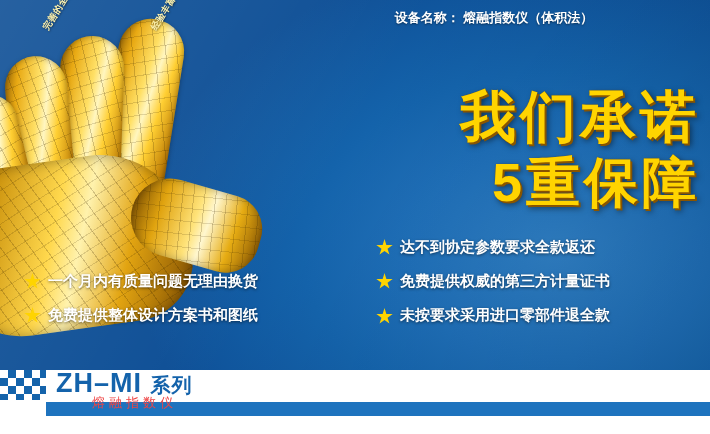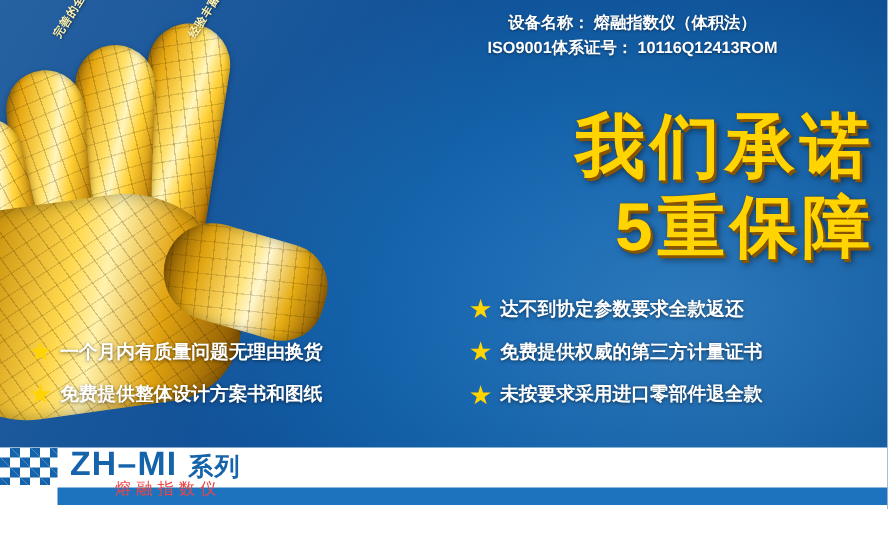--- a/index.html
+++ b/index.html
@@ -72,21 +72,21 @@
   
   .finger-caption{
     position:absolute;color:#fff4b0;font-size:9px;letter-spacing:.5px;
     text-shadow:0 1px 2px rgba(0,0,0,.6);white-space:nowrap;font-weight:bold;
   }
   .fc1{left:40px;top:26px;transform:rotate(-58deg);transform-origin:left top;}
   .fc2{left:148px;top:26px;transform:rotate(-58deg);transform-origin:left top;}
 
   
   .spec{
-    position:absolute;right:4px;top:8px;text-align:center;width:400px;
+    position:absolute;right:16px;top:8px;text-align:center;width:400px;
     color:#ffffff;font-size:13px;font-weight:bold;line-height:20px;
     text-shadow:0 1px 2px rgba(0,0,0,.45);
   }
   .spec div{white-space:nowrap;}
 
   
   .headline{
     position:absolute;left:300px;top:86px;width:400px;text-align:right;
   }
   .headline .l1{
@@ -120,21 +120,21 @@
     filter:drop-shadow(0 1px 1px rgba(0,0,0,.5));
   }
   .p-r1{left:376px;top:14px;}
   .p-r2{left:376px;top:48px;}
   .p-r3{left:376px;top:82px;align-items:flex-end;}
   .p-l1{left:24px;top:48px;}
   .p-l2{left:24px;top:82px;}
 
   
   .bottom{
-    position:absolute;left:0;bottom:0;width:710px;height:76px;background:#ffffff;
+    position:absolute;left:0;bottom:0;width:710px;height:64px;background:#ffffff;
   }
   .checker{
     position:absolute;left:0;top:0;width:46px;height:30px;
     background-image:
       linear-gradient(45deg,#1463ab 25%,transparent 25%,transparent 75%,#1463ab 75%),
       linear-gradient(45deg,#1463ab 25%,transparent 25%,transparent 75%,#1463ab 75%);
     background-size:16px 16px;background-position:0 0,8px 8px;background-color:#ffffff;
   }
   .blue-bar{
     position:absolute;left:46px;top:32px;width:664px;height:14px;background:#1e73be;
@@ -175,21 +175,20 @@
     <div class="thumb">
         <span class="mesh"></span>
       </div>
   </div>
 
   <div class="finger-caption fc1">完善的全面售后体系</div>
   <div class="finger-caption fc2">经验丰富全面图片</div>
 
   <div class="spec">
     <div>设备名称：  熔融指数仪（体积法）</div>
-    <div>ISO9001体系证号：  10116Q12413ROM</div>
   </div>
 
   <div class="headline">
     <div class="l1">我们承诺</div>
     <div class="l2">5重保障</div>
   </div>
 
   <div class="promises">
     <div class="promise p-r1">
       <span class="star"></span>

